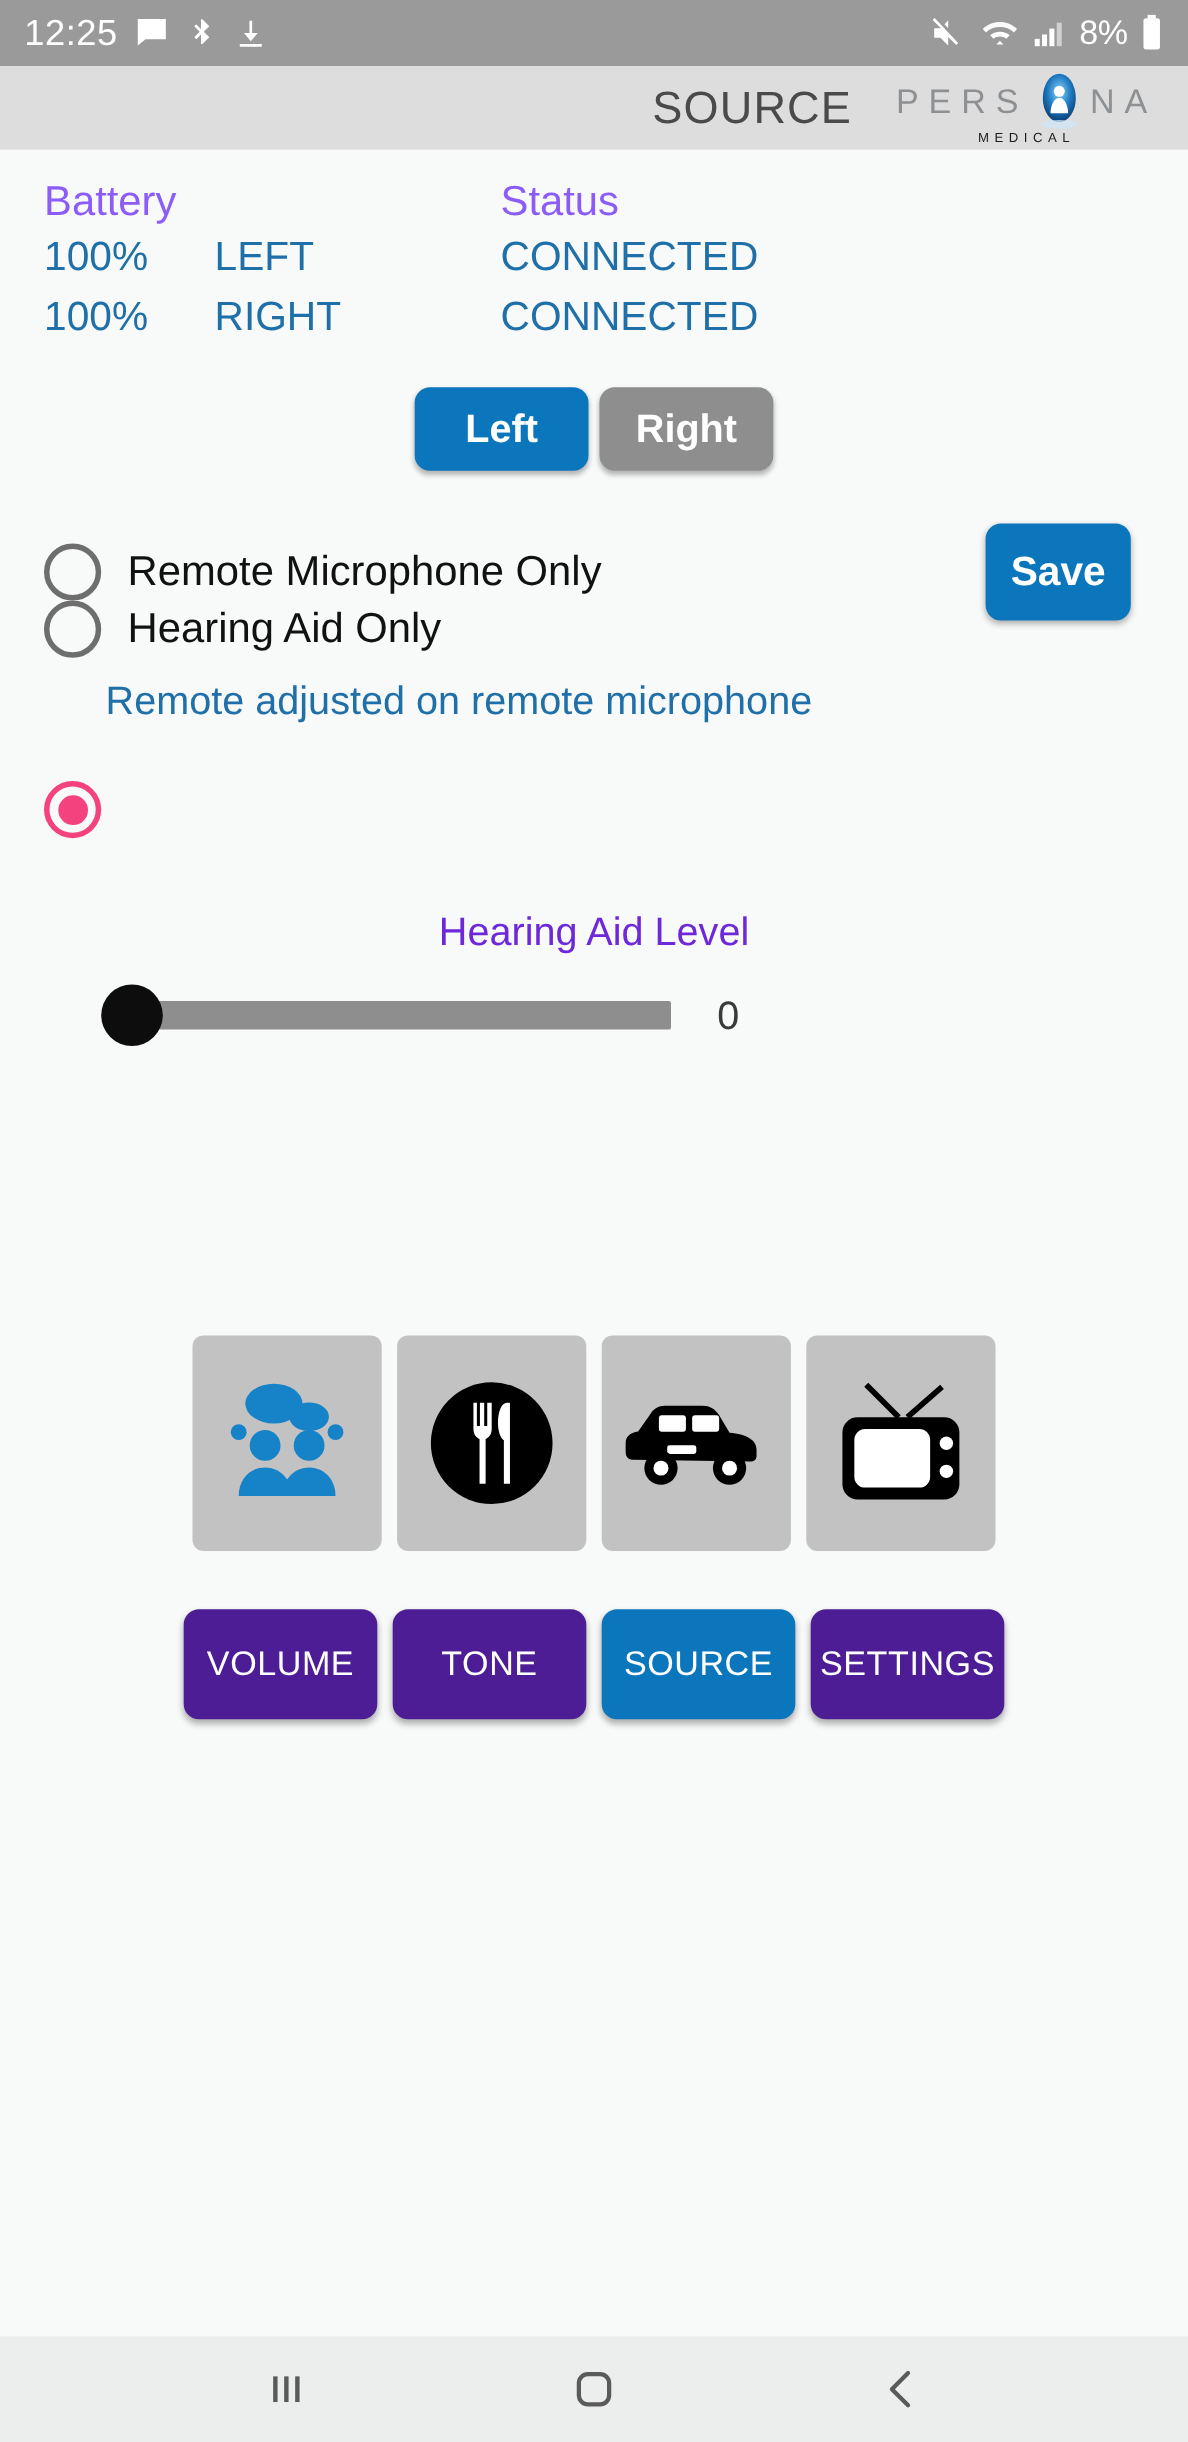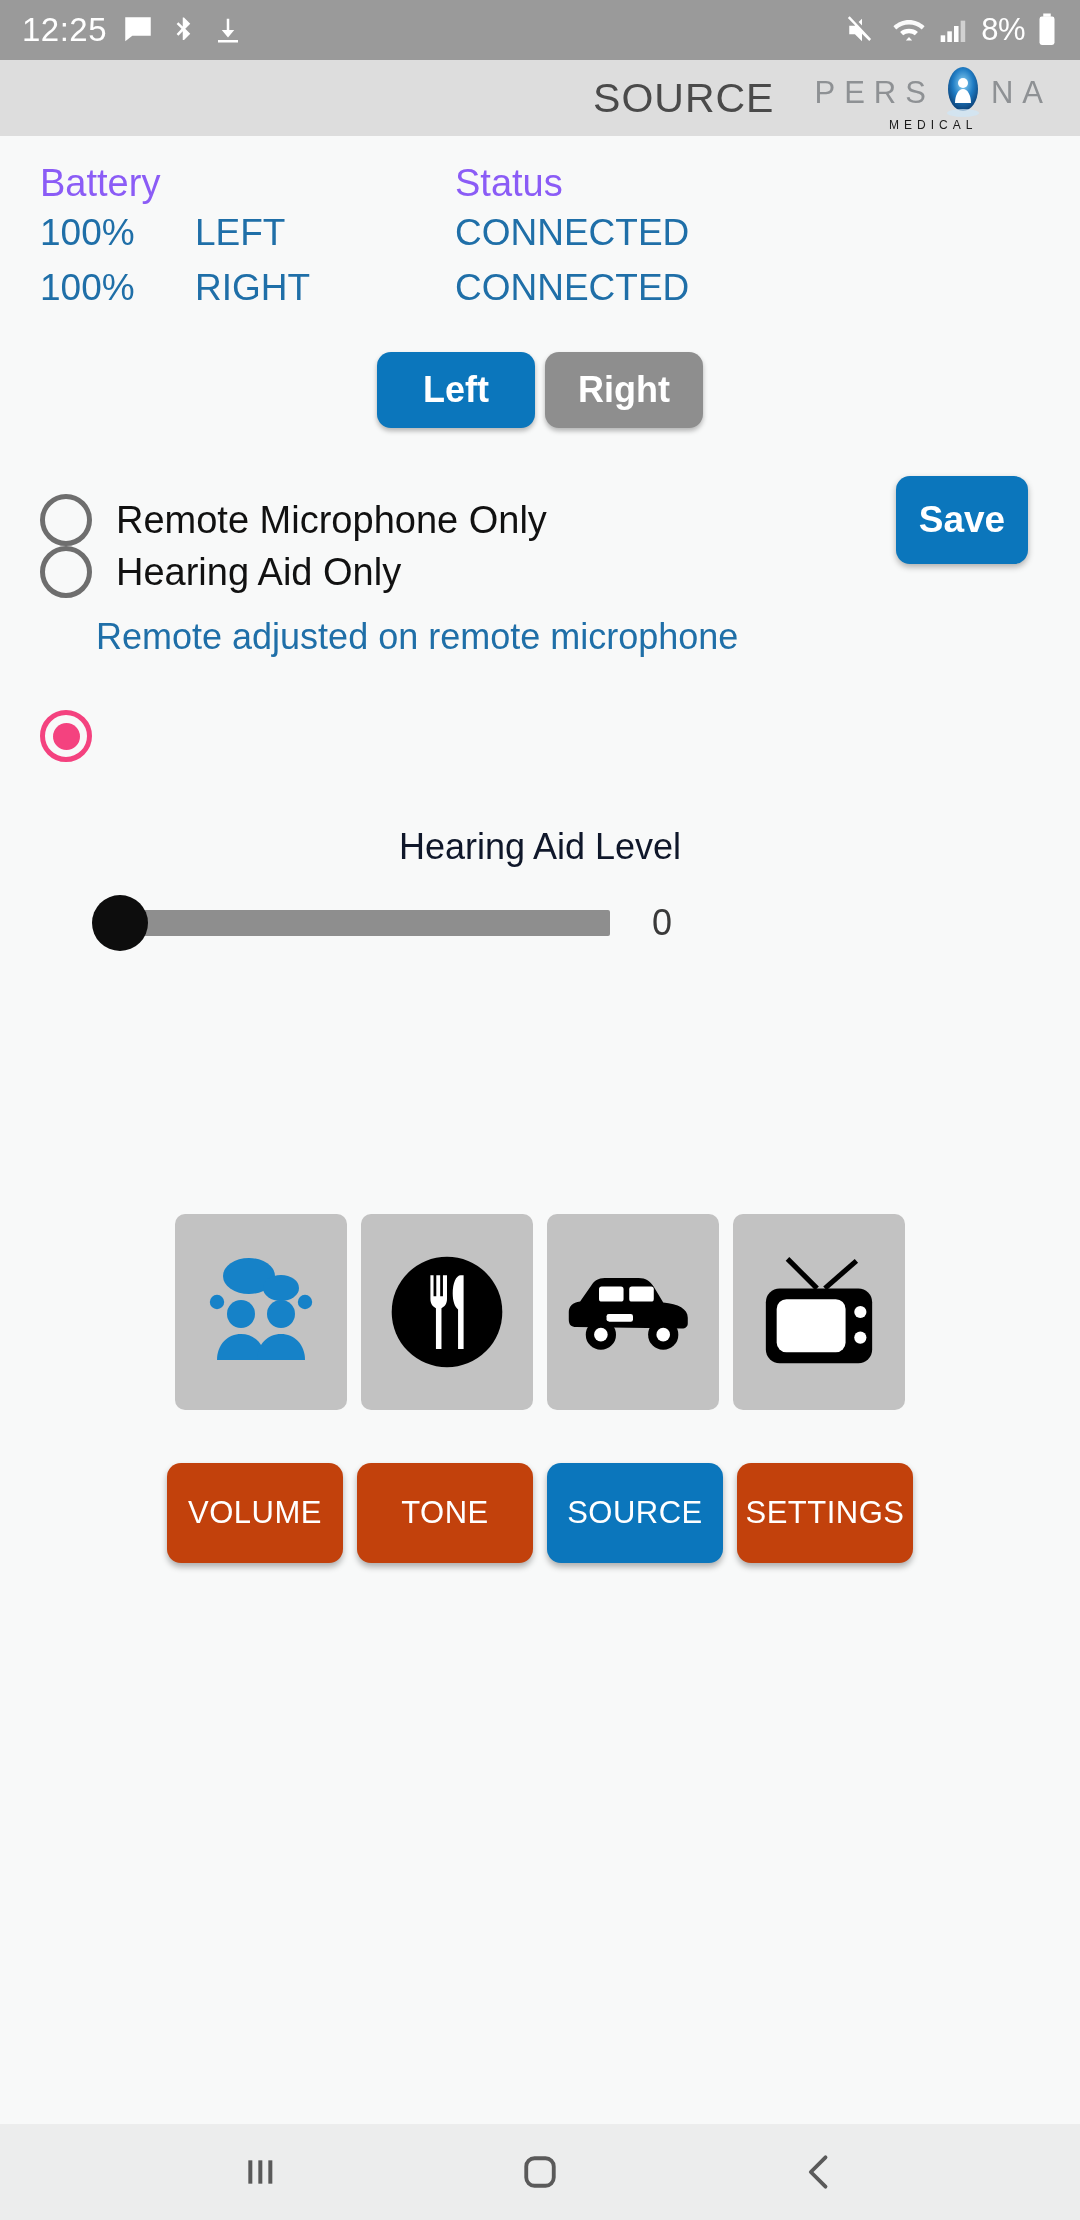--- a/index.html
+++ b/index.html
@@ -76,37 +76,37 @@
 
   .save-btn {
     position:absolute; right:52px; top:-18px;
     width:132px; height:88px; border-radius:14px; background:#0b76bc;
     color:#fff; font-size:37px; font-weight:bold;
     display:flex; align-items:center; justify-content:center;
     box-shadow:0 3px 6px rgba(0,0,0,0.3);
   }
 
   .slider-section { margin-top:64px; text-align:center; }
-  .slider-title { font-size:36px; color:#0f172a; }
+  .slider-title { font-size:36px; color:#6d28d9; }
   .slider-row { display:flex; align-items:center; margin-top:34px; padding:0 40px 0 120px; }
   .track { position:relative; height:26px; background:#8e8e8e; border-radius:2px; flex:1 1 auto; max-width:490px; }
   .thumb { position:absolute; left:-28px; top:50%; transform:translateY(-50%); width:56px; height:56px; border-radius:50%; background:#0d0d0d; }
   .slider-val { font-size:36px; color:#3a3a3a; margin-left:42px; }
 
   
   .tiles { position:absolute; left:0; right:0; top:1078px; display:flex; justify-content:center; gap:14px; }
   .tile {
     width:172px; height:196px; background:#c2c2c2; border-radius:10px;
     display:flex; align-items:center; justify-content:center;
   }
 
   
   .navrow { position:absolute; left:0; right:0; top:1327px; display:flex; justify-content:center; gap:14px; }
   .navbtn {
-    width:176px; height:100px; border-radius:14px; background:#c2410c;
+    width:176px; height:100px; border-radius:14px; background:#4c1d95;
     display:flex; align-items:center; justify-content:center;
     color:#fff; font-size:31px; letter-spacing:0.5px;
     box-shadow:0 4px 6px rgba(0,0,0,0.3);
   }
   .navbtn.active { background:#0b76bc; }
 
   
   .softnav {
     flex:0 0 96px; background:#eceded;
     display:flex; align-items:center; justify-content:space-around;

